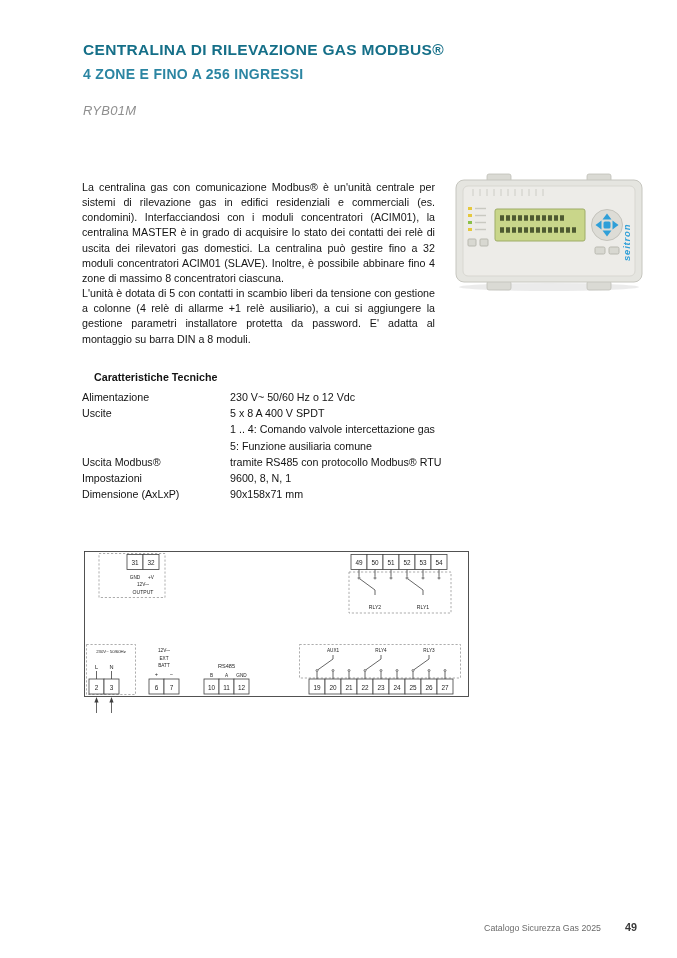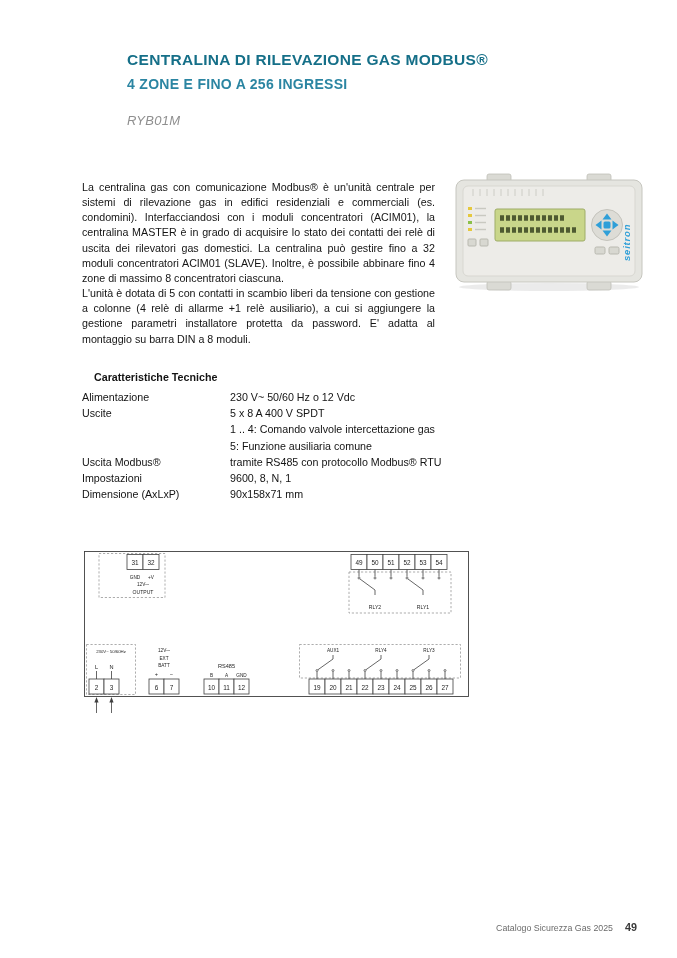--- a/index.html
+++ b/index.html
@@ -1,19 +1,19 @@
 <!DOCTYPE html>
 <html><head>
 <meta charset="utf-8">
 <style>
   html,body{margin:0;padding:0;background:#ffffff;}
   .page{position:relative;width:677px;height:958px;background:#fff;font-family:"Liberation Sans",sans-serif;color:#141414;overflow:hidden;}
 
   
-  .header{position:absolute;left:58px;top:51px;display:flex;align-items:center;gap:44px;}
+  .header{position:absolute;left:58px;top:41px;display:flex;align-items:center;}
   .accent-bar{width:6px;background:#F6A81F;margin-right:19px;}
   .header-text{display:flex;flex-direction:column;}
   .title{margin:0;font-size:15.5px;font-weight:bold;color:#156F88;letter-spacing:0.3px;}
   .subtitle{margin:7px 0 0;font-size:14px;font-weight:bold;color:#2B85A2;letter-spacing:0.3px;}
   .model{margin-top:21px;font-size:13px;font-style:italic;color:#8F8F8F;letter-spacing:0.3px;}
 
   
   .intro-text{position:absolute;left:82px;top:180px;width:353px;font-size:10.7px;line-height:15.15px;text-align:justify;}
   .intro-text p{margin:0;}
 
@@ -39,21 +39,21 @@
   .t45{font-size:4.7px;}
   .t5{font-size:5.1px;}
   .t55{font-size:5.6px;}
   .t6{font-size:6.4px;}
 
   
   .dv-tab{fill:#dadad4;stroke:#bfbfb7;stroke-width:0.8;}
   .dv-brand{fill:#2F9FD8;font-size:9.5px;font-style:italic;font-weight:bold;letter-spacing:0.8px;font-family:"Liberation Sans",sans-serif;}
 
   
-  .footer{position:absolute;top:921px;right:40px;display:flex;align-items:baseline;gap:12px;}
+  .footer{position:absolute;top:921px;right:40px;display:flex;align-items:baseline;gap:24px;}
   .footer-catalog{font-size:8.8px;color:#6b6b6b;}
   .footer-page{font-size:10.8px;color:#3a3a3a;font-weight:bold;}
 </style>
 </head>
 <body>
 
 <div class="page">
 
   <div class="header">
     <div class="accent-bar"></div>

